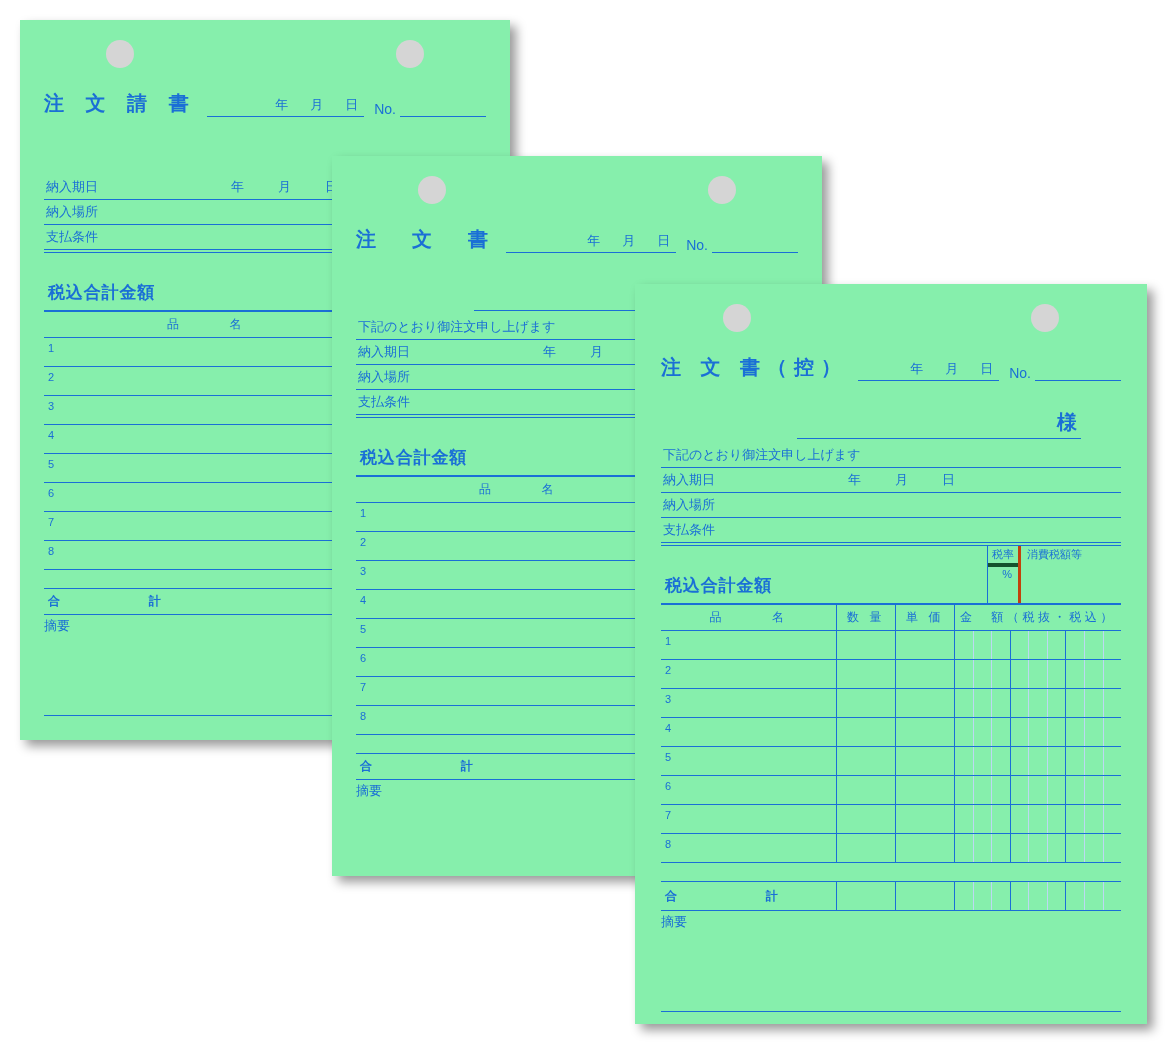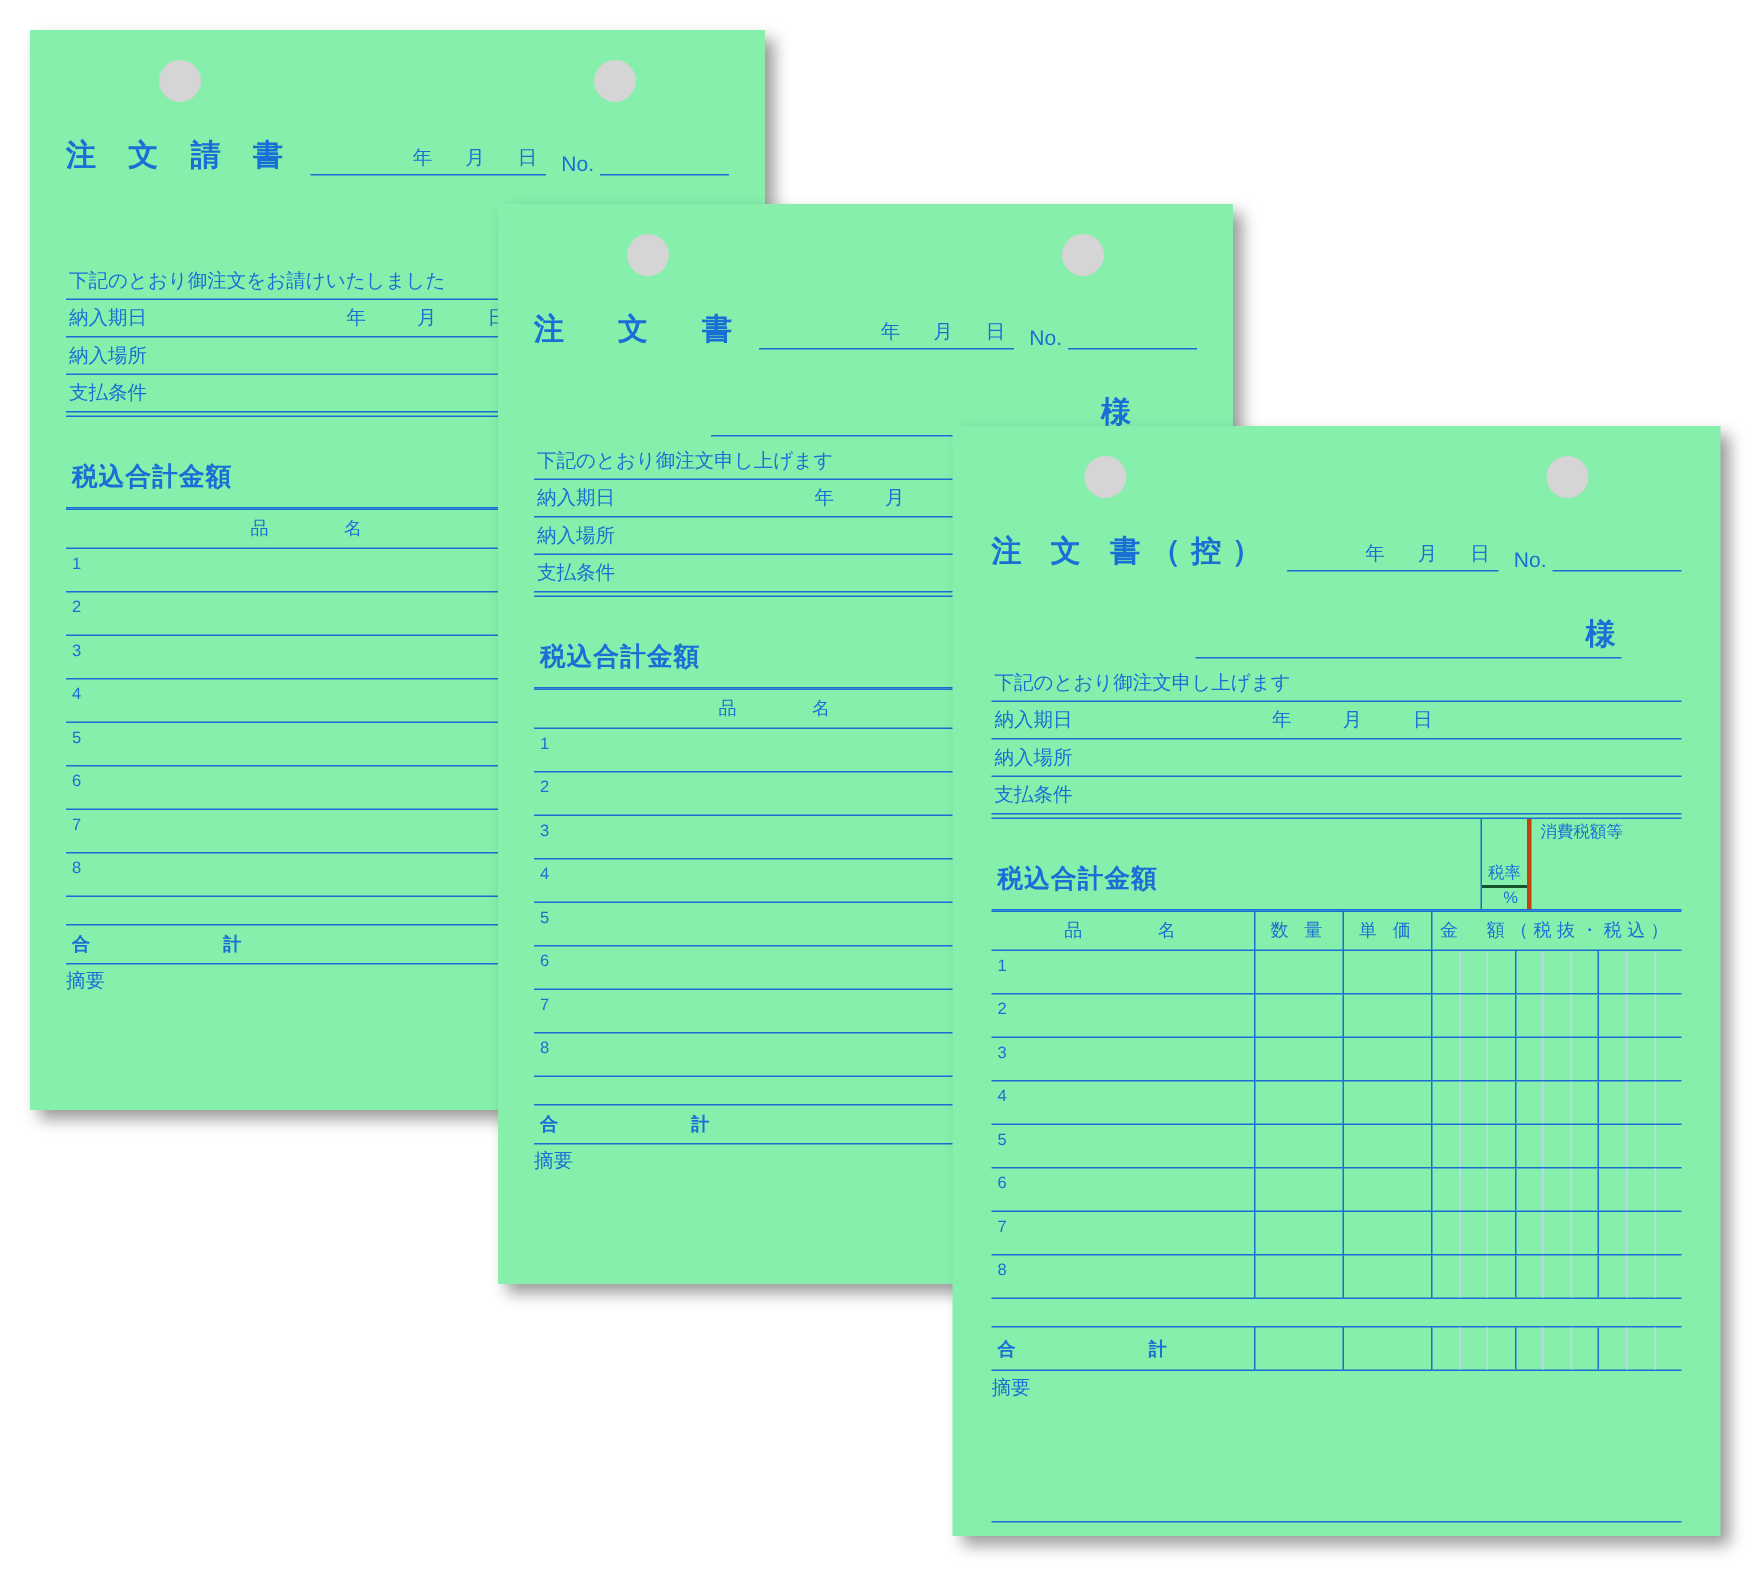--- a/index.html
+++ b/index.html
@@ -13,21 +13,21 @@
     overflow: hidden;
   }
   .doc {
     position: absolute;
     background: #86efac;
     box-shadow: 6px 6px 10px rgba(0,0,0,0.4);
     color: #1a6fd6;
     box-sizing: border-box;
   }
   .doc-back  { left: 20px;  top: 20px;  width: 490px; height: 720px; z-index: 1; padding: 20px 24px; }
-  .doc-mid   { left: 332px; top: 136px; width: 490px; height: 720px; z-index: 2; padding: 20px 24px; }
+  .doc-mid   { left: 332px; top: 156px; width: 490px; height: 720px; z-index: 2; padding: 20px 24px; }
   .doc-front { left: 635px; top: 284px; width: 512px; height: 740px; z-index: 3; padding: 20px 26px; }
 
   .holes { display:flex; justify-content:space-between; padding: 0 62px; margin-bottom: 22px; }
   .hole { width:28px; height:28px; border-radius:50%; background:#d5d5d5; }
 
   .title-row { display:flex; align-items:flex-end; gap:10px; margin-bottom: 28px; }
   .title { font-size:20px; font-weight:bold; letter-spacing: 0.4em; white-space:nowrap; }
   .title-front { letter-spacing: 0.35em; }
   .date-line { border-bottom:1px solid #1a6fd6; flex:1; display:flex; align-items:flex-end; justify-content:flex-end; gap:22px; font-size:13px; padding:0 6px 2px; white-space:nowrap; }
   .no-wrap { display:flex; align-items:flex-end; font-size:14px; }
@@ -44,21 +44,21 @@
     align-items:baseline;
     gap: 30px;
   }
   .memo-line { gap:0; }
   .info-row .lab { width: 62px; }
   .ymd { display:flex; gap:34px; width:200px; justify-content:flex-end; }
 
   .big-row { display:flex; border:1px solid #1a6fd6; border-left:none; border-right:none; margin-top:2px; }
   .big-label { font-size:17px; font-weight:bold; padding: 6px 4px; flex:1; letter-spacing:0.05em;margin-top:22px; }
   .taxrate-box { display:flex; flex-direction:column; border-left:1px solid #1a6fd6; font-size:11px; }
-  .taxrate-box .tr-top { border-bottom:2px solid #14532d; padding:1px 4px;margin-top:27px; }
+  .taxrate-box .tr-top { border-bottom:4px solid #14532d; padding:1px 4px; }
   .taxrate-box .tr-bottom { text-align:right; padding:1px 6px; }
   .taxamt-box { border-left:3px solid #c2410c; font-size:11px; padding:1px 6px; min-width:88px; }
 
   table.items { width:100%; border-collapse:collapse; font-size:12px; }
   table.items th, table.items td {
     border:1px solid #1a6fd6;
     border-left:none;
     padding: 4px 4px;
   }
   table.items tr > *:last-child { border-right:none; }
@@ -98,23 +98,20 @@
       <span>日</span>
     </div>
     <div class="no-wrap">
       <span>No.</span>
       <span class="no-line"></span>
     </div>
   </div>
 
   <div style="height:30px"></div>
 
-  <div class="memo-line">
-    <span>下記のとおり御注文をお請けいたしました</span>
-  </div>
   <div class="info-row">
     <span class="lab">納入期日</span>
     <span class="ymd">
       <span>年</span>
       <span>月</span>
       <span>日</span>
     </span>
   </div>
   <div class="info-row">
     <span class="lab">納入場所</span>

